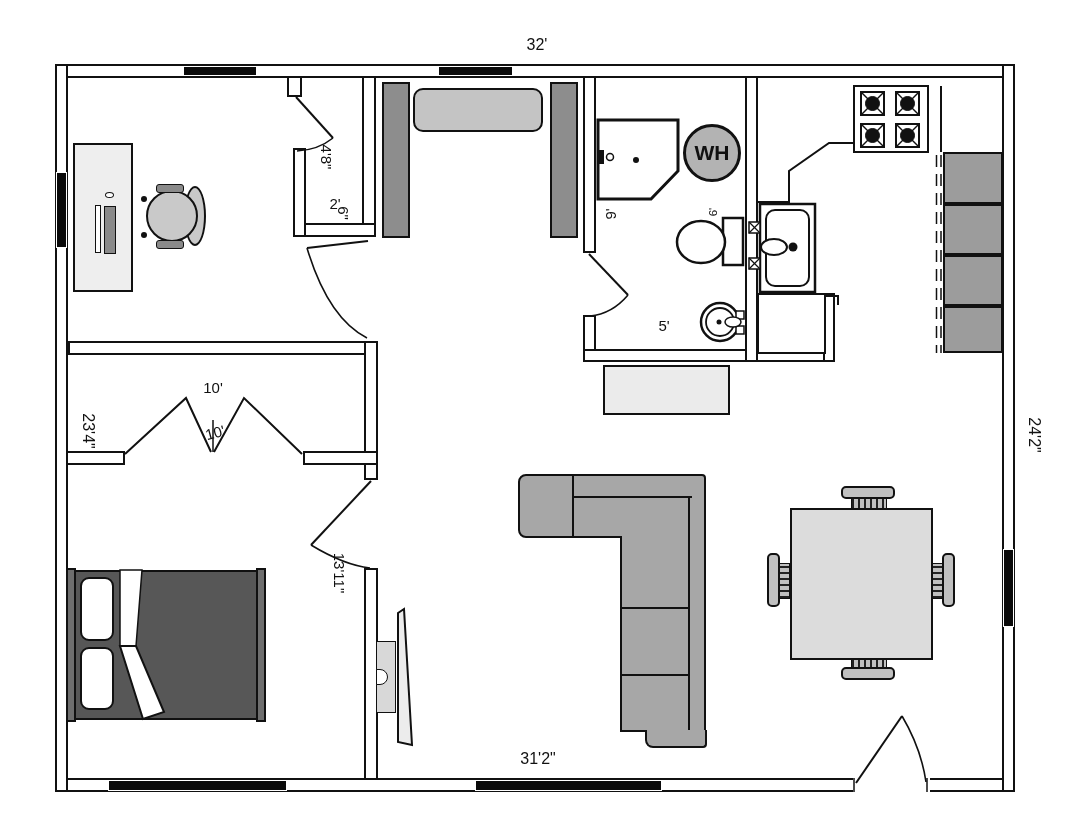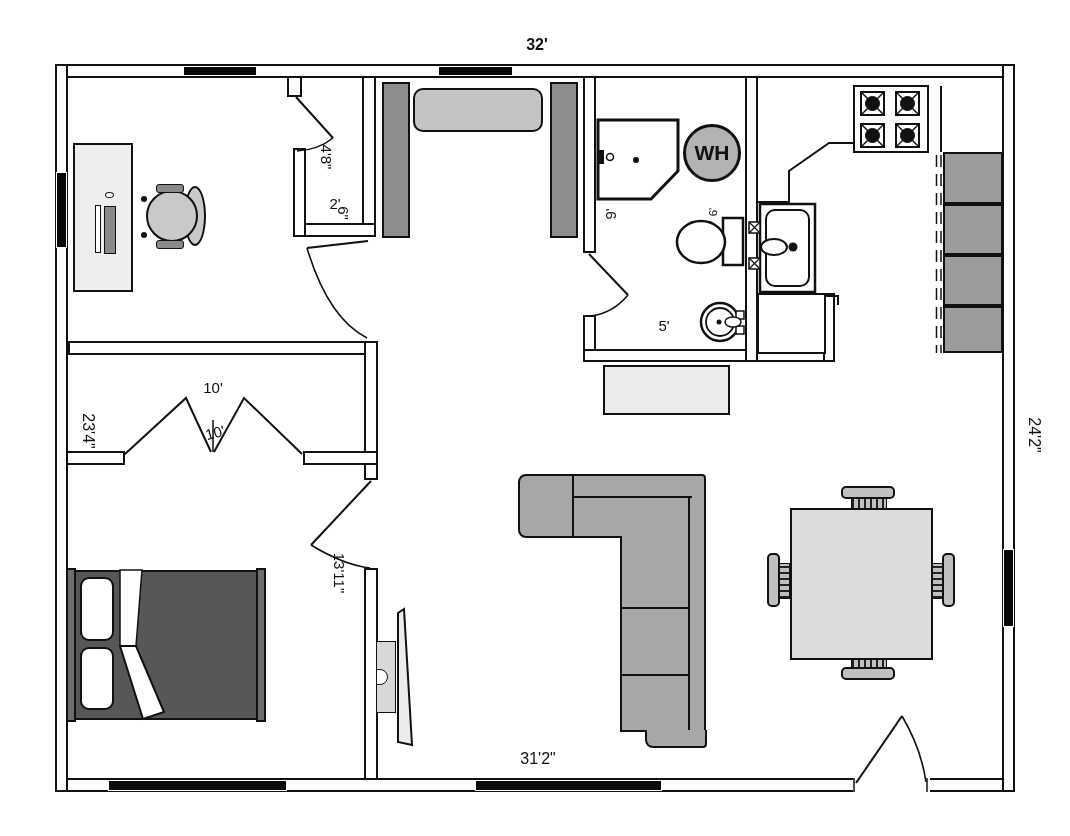--- a/index.html
+++ b/index.html
@@ -199,21 +199,21 @@
     <circle cx="793" cy="247" r="4.5" fill="#111"></circle>
 
     <path d="M 826,296 L 838,296 L 838,305" fill="none" stroke="#111" stroke-width="2"></path>
 
     <polygon points="398,613 404,609 412,745 398,742" fill="var(--tv_gray)" stroke="#111" stroke-width="2"></polygon>
 
     <polygon points="120,570 142,570 136,646 120,646" fill="#fff" stroke="#111" stroke-width="1.5"></polygon>
     <polygon points="120,646 136,646 164,712 143,719" fill="#fff" stroke="#111" stroke-width="2"></polygon>
   </svg>
 
-  <div class="lbl big" style="left:515px;top:36px;width:44px;font-weight:bold;">32'</div>
+  <div class="lbl big" style="left:515px;top:36px;width:44px;">32'</div>
   <div class="lbl big" style="left:510px;top:750px;width:56px;">31'2"</div>
   <div class="lbl big r90" style="left:62px;top:421px;width:50px;height:20px;">23'4"</div>
   <div class="lbl big r90" style="left:1008px;top:425px;width:50px;height:20px;">24'2"</div>
   <div class="lbl r90" style="left:313px;top:563px;width:50px;height:20px;">13'11"</div>
   <div class="lbl" style="left:198px;top:379px;width:30px;">10'</div>
   <div class="lbl" style="left:200px;top:424px;width:30px;transform:rotate(-15deg);">10'</div>
   <div class="lbl r90" style="left:303px;top:147px;width:44px;height:20px;">4'8"</div>
   <div class="lbl" style="left:325px;top:195px;width:20px;">2'</div>
   <div class="lbl r90" style="left:336px;top:206px;width:18px;height:14px;">6"</div>
   <div class="lbl rm90" style="left:598px;top:204px;width:28px;height:20px;">9'</div>

